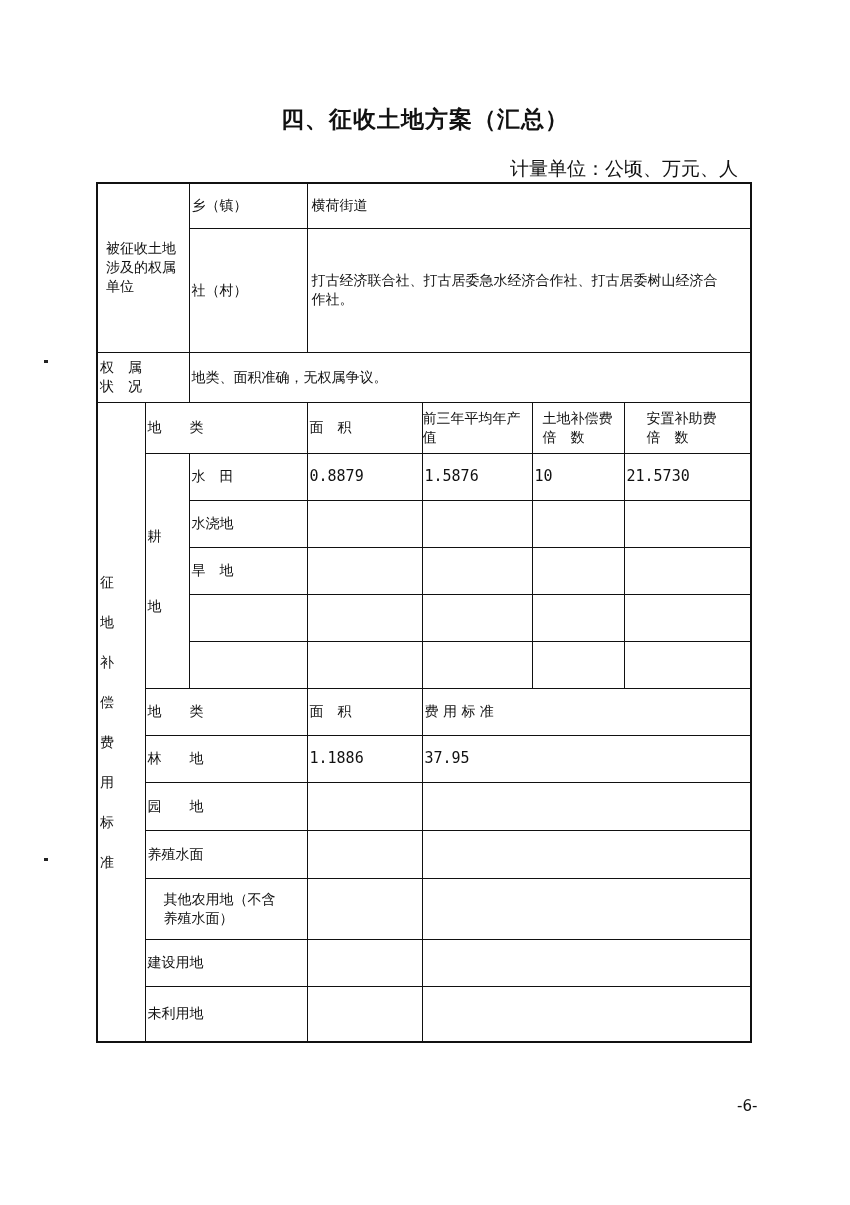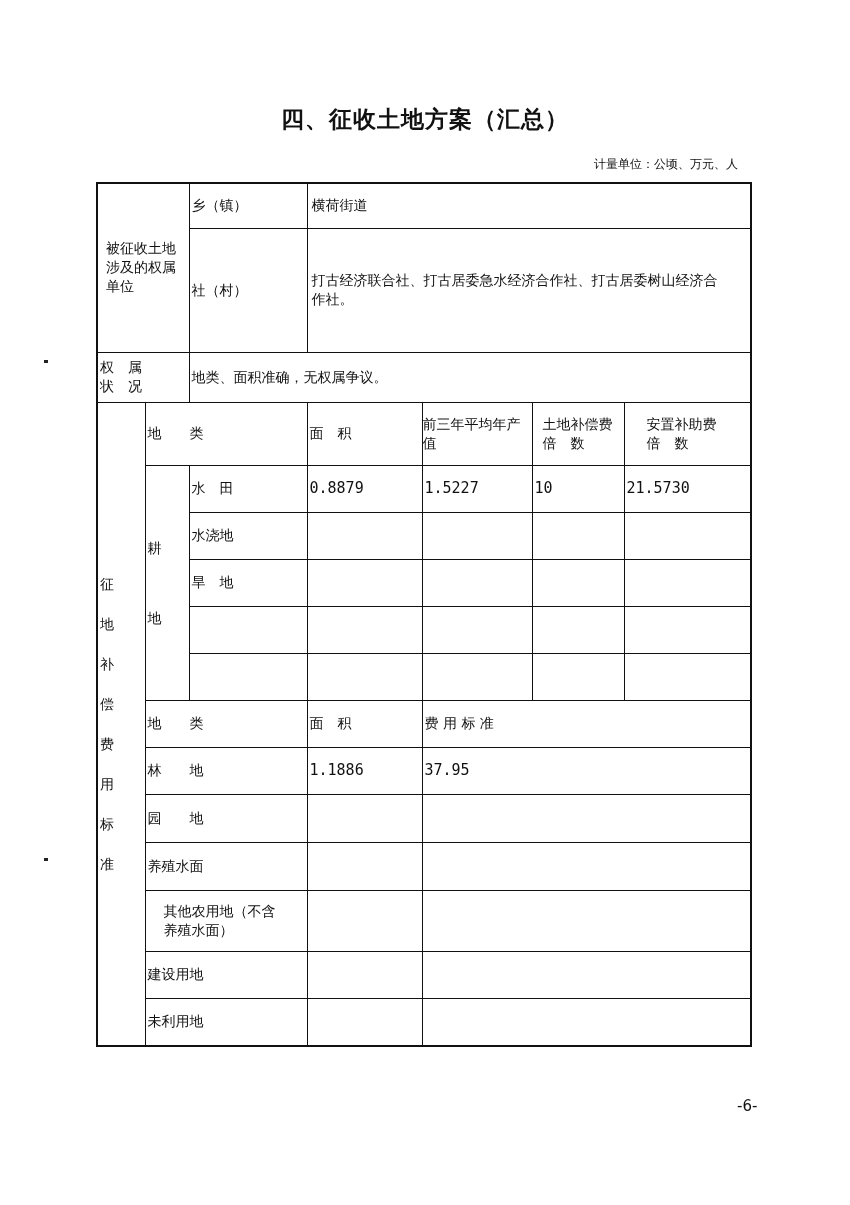--- a/index.html
+++ b/index.html
@@ -1,18 +1,18 @@
 <!DOCTYPE html>
 <html><head>
 <meta charset="utf-8">
 <style>
   html, body { margin:0; padding:0; background:#fff; }
   body { width:850px; height:1205px; position:relative; font-family:"DejaVu Sans", "Liberation Sans", sans-serif; color:#111; overflow:hidden; }
   .title { position:absolute; left:0; width:850px; top:104px; text-align:center; font-size:23px; font-weight:bold; letter-spacing:1px; }
-  .unit { position:absolute; right:112px; top:156px; font-size:12px; }
+  .unit { position:absolute; right:112px; top:156px; font-size:19px; }
   .page-num { position:absolute; left:737px; top:1097px; font-size:15px; }
   .mark { position:absolute; background:#222; }
   table { position:absolute; left:96px; top:182px; width:654px; border-collapse:collapse; table-layout:fixed; border:2px solid #111; }
   td { border:1.5px solid #111; font-size:14px; text-align:left; vertical-align:middle; padding:0 2px; line-height:19px; }
   td.left { text-align:left; padding-left:4px; }
   td.vert { line-height:40px; }
   .num { font-family:"DejaVu Sans Mono", "Liberation Mono", monospace; font-size:15px; }
 </style>
 </head>
 <body>
@@ -57,31 +57,31 @@
       <div>补</div>
       <div>偿</div>
       <div>费</div>
       <div>用</div>
       <div>标</div>
       <div>准</div>
     </td>
     <td colspan="2">地　　类</td>
     <td>面　积</td>
     <td style="padding:0 0;">前三年平均年产值</td>
-    <td style="padding:12px 10px;">土地补偿费倍　数</td>
+    <td style="padding:6px 10px;">土地补偿费倍　数</td>
     <td style="padding:0 22px;">安置补助费倍　数</td>
   </tr>
   <tr style="height:47px">
     <td rowspan="5" class="vert">
       <div style="margin-bottom:30px;">耕</div>
       <div>地</div>
     </td>
     <td>水　田</td>
     <td class="num">0.8879</td>
-    <td class="num">1.5227</td>
+    <td class="num">1.5876</td>
     <td class="num">10</td>
     <td class="num">21.5730</td>
   </tr>
   <tr style="height:47px">
     <td>水浇地</td>
     <td class="num"></td>
     <td class="num"></td>
     <td class="num"></td>
     <td class="num"></td>
   </tr>
@@ -129,21 +129,21 @@
   <tr style="height:48px">
     <td colspan="2" style="padding:11px 18px;margin-left:20px;">其他农用地（不含养殖水面）</td>
     <td class="num"></td>
     <td colspan="3" class="num"></td>
   </tr>
   <tr style="height:47px">
     <td colspan="2">建设用地</td>
     <td class="num"></td>
     <td colspan="3" class="num"></td>
   </tr>
-  <tr style="height:48px">
+  <tr style="height:56px">
     <td colspan="2">未利用地</td>
     <td class="num"></td>
     <td colspan="3" class="num"></td>
   </tr>
 </tbody>
   </table>
 
 <div class="page-num">-6-</div>
 
 </body></html>

